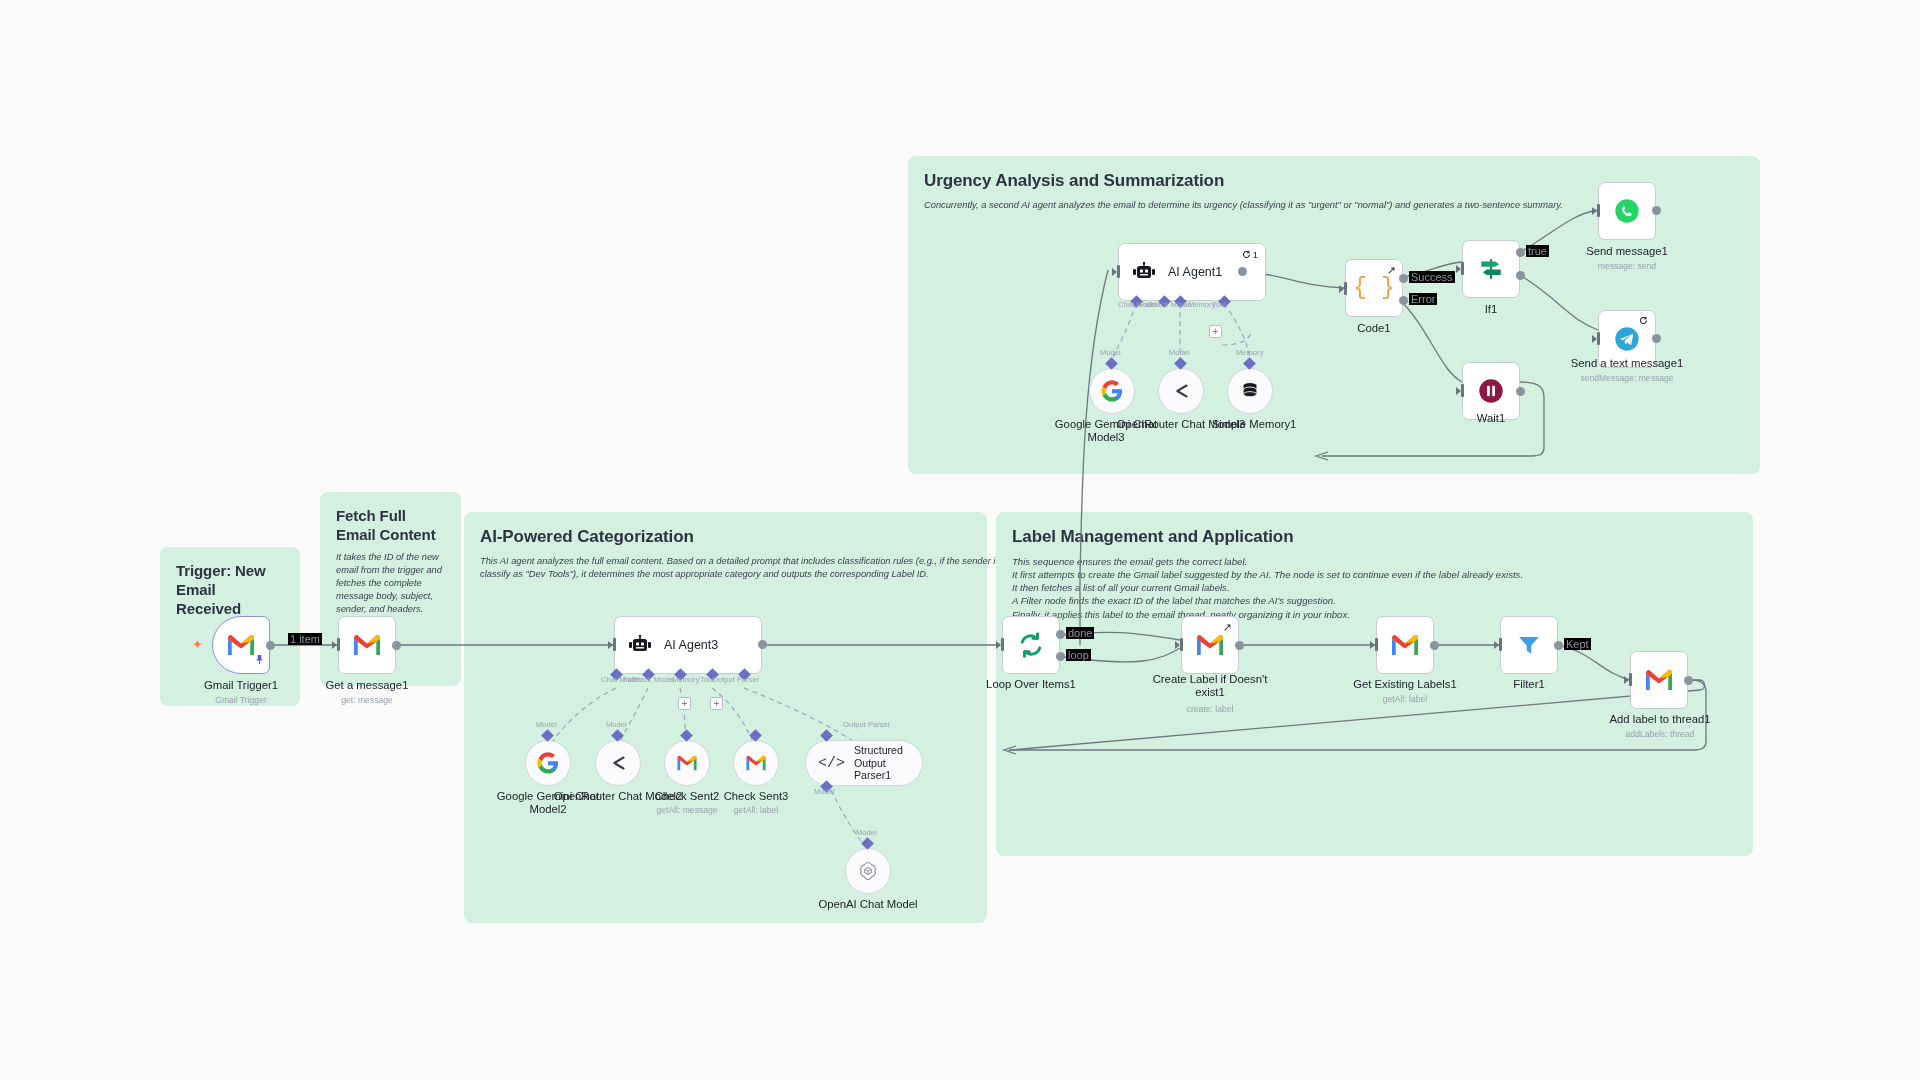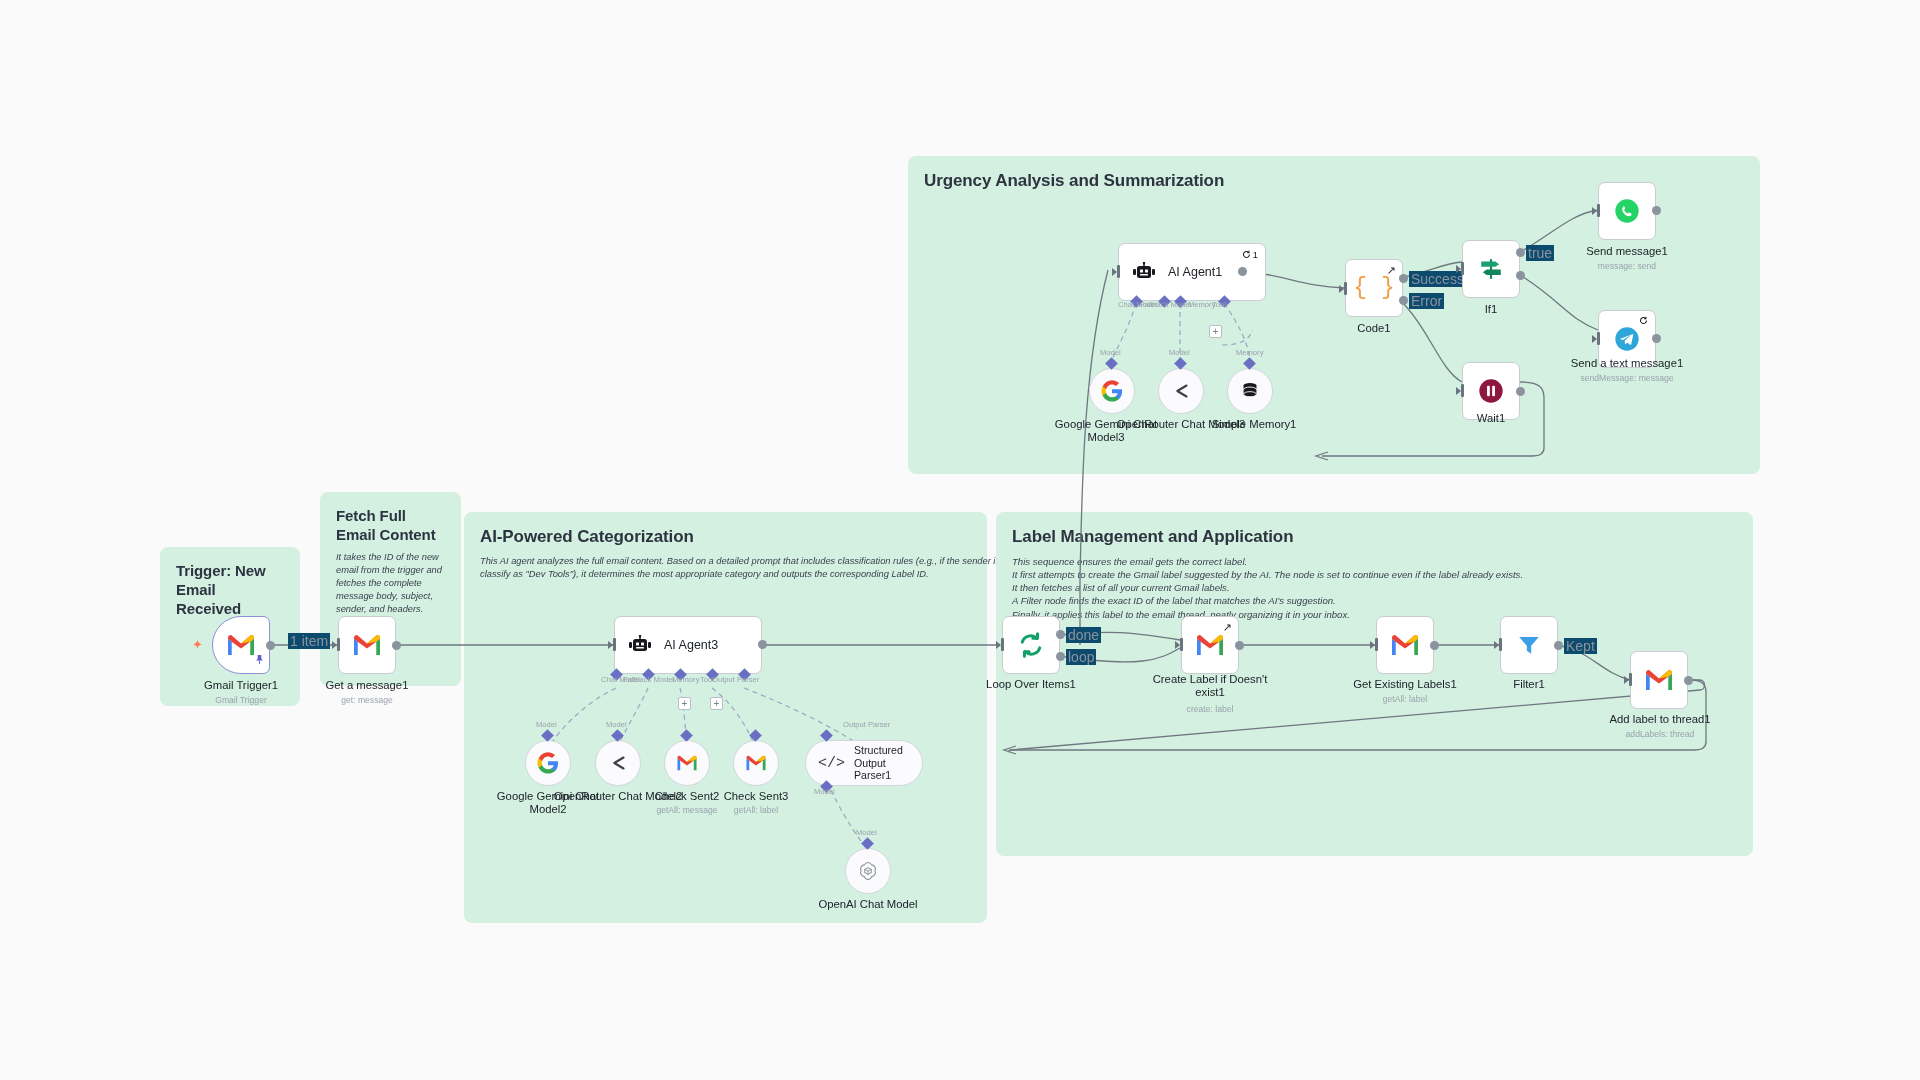--- a/index.html
+++ b/index.html
@@ -137,23 +137,23 @@
   }
   .port-label {
     position: absolute;
     font-size: 7.6px;
     color: #9aa2ad;
     white-space: nowrap;
     pointer-events: none;
   }
   .edge-label {
     position: absolute;
-    font-size: 14px;
+    font-size: 11px;
     color: #8b939e;
-    background: #0c4a6e;
+    background: #000000;
     padding: 0 2px;
     white-space: nowrap;
     pointer-events: none;
   }
   .plus-btn {
     position: absolute;
     width: 13px; height: 13px;
     border: 1px solid #b9bfc8;
     background: #fff;
     border-radius: 2px;
@@ -172,20 +172,21 @@
   .arrow-badge { position: absolute; top: 4px; right: 6px; color:#1c1f26; font-size: 11px; }
 </style>
 </head>
 <body>
 
 <div id="canvas">
 
   <div class="sticky" style="left:908px; top:156px; width:852px; height:318px;">
     <div class="sticky-title">Urgency Analysis and Summarization</div>
     <div class="sticky-body">
+      <div>Concurrently, a second AI agent analyzes the email to determine its urgency (classifying it as "urgent" or "normal") and generates a two-sentence summary.</div>
     </div>
   </div>
 
   <div class="sticky" style="left:160px; top:547px; width:140px; height:159px;">
     <div class="sticky-title small" style="white-space:normal;">Trigger: New Email Received</div>
   </div>
 
   <div class="sticky" style="left:308px; top:492px; width:141px; height:194px;margin-left:12px;">
     <div class="sticky-title small" style="white-space:normal;">Fetch Full Email Content</div>
     <div class="sticky-body wrapok">

